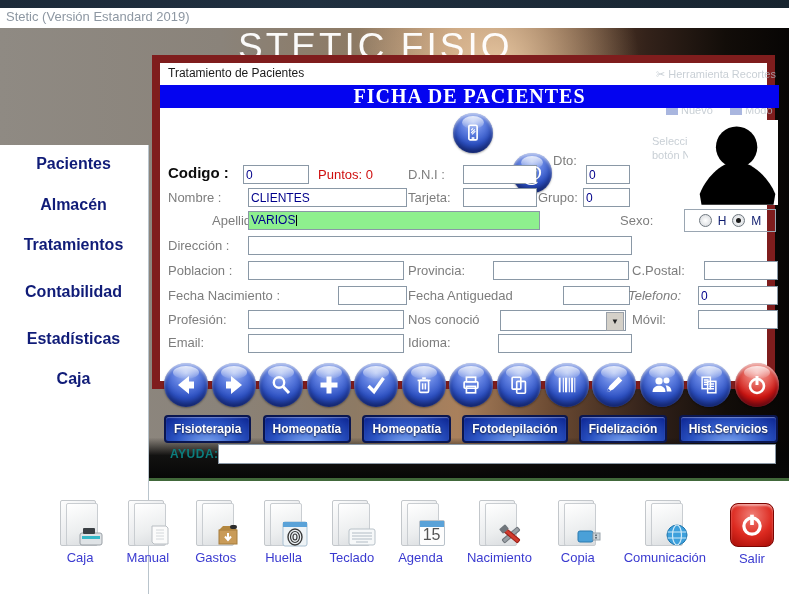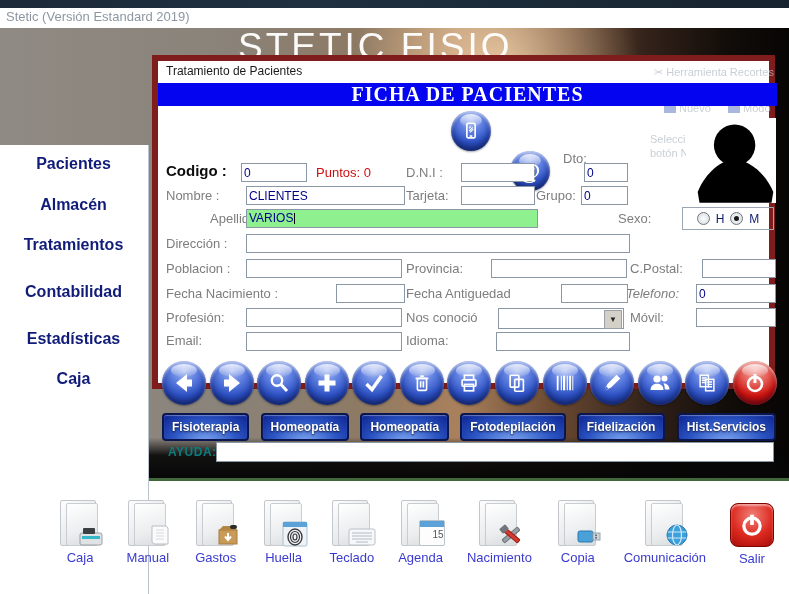--- a/index.html
+++ b/index.html
@@ -22,21 +22,21 @@
   #brand{left:238px;top:26px;font-size:37px;font-weight:300;color:rgba(255,255,255,.96);
     letter-spacing:3px;white-space:nowrap;}
 
   
   #sidebar{left:0;top:145px;width:148px;height:449px;background:#fff;border-right:1px solid #b9c4cc;}
   .side-item{position:absolute;left:0;width:147px;text-align:center;font-weight:bold;
     font-size:16px;color:#101c78;cursor:pointer;}
 
   
   #dialog{left:152px;top:55px;width:623px;height:334px;background:#fff;
-    border:6px solid #7f1d1d;box-sizing:border-box;}
+    border:8px solid #7f1d1d;box-sizing:border-box;}
   #dlg-title{left:8px;top:3px;font-size:12px;color:#1a1a1a;}
   #dlg-header{left:0;top:22px;width:619px;height:23px;background:#0404f0;
     display:flex;align-items:center;justify-content:center;}
   #dlg-header span{font-family:"Liberation Serif",serif;font-weight:bold;font-size:20px;
     color:#fff;letter-spacing:1px;}
 
   
   .orb{position:relative;width:44px;height:44px;border-radius:50%;
     background:radial-gradient(circle at 50% 22%,#a7bcf2 0%,#5f7fe0 32%,#2c50c2 62%,#16308c 100%);
     box-shadow:inset 0 2px 3px rgba(255,255,255,.55),inset 0 -4px 6px rgba(0,0,30,.45),0 1px 2px rgba(0,0,0,.35);
@@ -106,21 +106,21 @@
     border:1px solid #c3c7cb;border-radius:2px;}
   .fold-front{position:absolute;left:8px;top:3px;width:30px;height:41px;
     background:linear-gradient(160deg,#ffffff 0%,#eceeef 60%,#d8dbde 100%);
     border:1px solid #c9cdd1;border-radius:2px;}
   .glyph{position:absolute;right:-2px;bottom:-1px;}
   .blabel{margin-top:4px;font-size:13px;color:#3a3ad0;}
   
   .cal{position:absolute;right:-2px;bottom:0;width:24px;height:24px;background:#fdfdfd;
     border:1px solid #b9c2ca;border-radius:2px;}
   .cal .top{height:6px;background:#5aa2d8;}
-  .cal .day{display:block;text-align:right;font-size:10px;color:#555;line-height:16px;}
+  .cal .day{display:block;text-align:center;font-size:16px;color:#555;line-height:16px;}
   
   .salir-btn{width:42px;height:42px;border-radius:8px;margin-top:3px;
     background:radial-gradient(circle at 50% 28%,#f08078 0%,#dd2a20 55%,#a60c06 100%);
     border:1px solid #7c0502;display:flex;align-items:center;justify-content:center;
     box-shadow:inset 0 2px 2px rgba(255,255,255,.5);}
 </style>
 </head>
 <body>
 
 <div id="screen">
@@ -182,21 +182,21 @@
         <circle cx="54" cy="30" r="23" fill="#000"></circle>
         <path d="M54 46 C40 46 22 60 13 82 L15 94 L95 94 L97 82 C88 60 68 46 54 46 Z" fill="#000"></path>
       </svg>
     </div>
 
     <div class="lbl black" style="left:8px;top:101px;">Codigo :</div>
     <input class="inp" style="left: 83px; top: 102px; width: 60px;" value="0">
     <div class="lbl red" style="left:158px;top:104px;">Puntos: 0</div>
     <div class="lbl" style="left:248px;top:104px;">D.N.I :</div>
     <input class="inp" style="left: 303px; top: 102px; width: 68px;">
-    <div class="lbl" style="left:393px;top:90px;margin-left:12px;">Dto:</div>
+    <div class="lbl" style="left:393px;top:90px;">Dto:</div>
     <input class="inp" style="left: 426px; top: 102px; width: 38px;" value="0">
 
     <div class="lbl" style="left:8px;top:127px;">Nombre :</div>
     <input class="inp" style="left: 88px; top: 125px; width: 153px;" value="CLIENTES">
     <div class="lbl" style="left:248px;top:127px;">Tarjeta:</div>
     <input class="inp" style="left: 303px; top: 125px; width: 68px;">
     <div class="lbl" style="left:378px;top:127px;">Grupo:</div>
     <input class="inp" style="left: 423px; top: 125px; width: 41px;" value="0">
 
     <div class="lbl" style="left:8px;top:150px;margin-left:44px;">Apellidos :</div>

